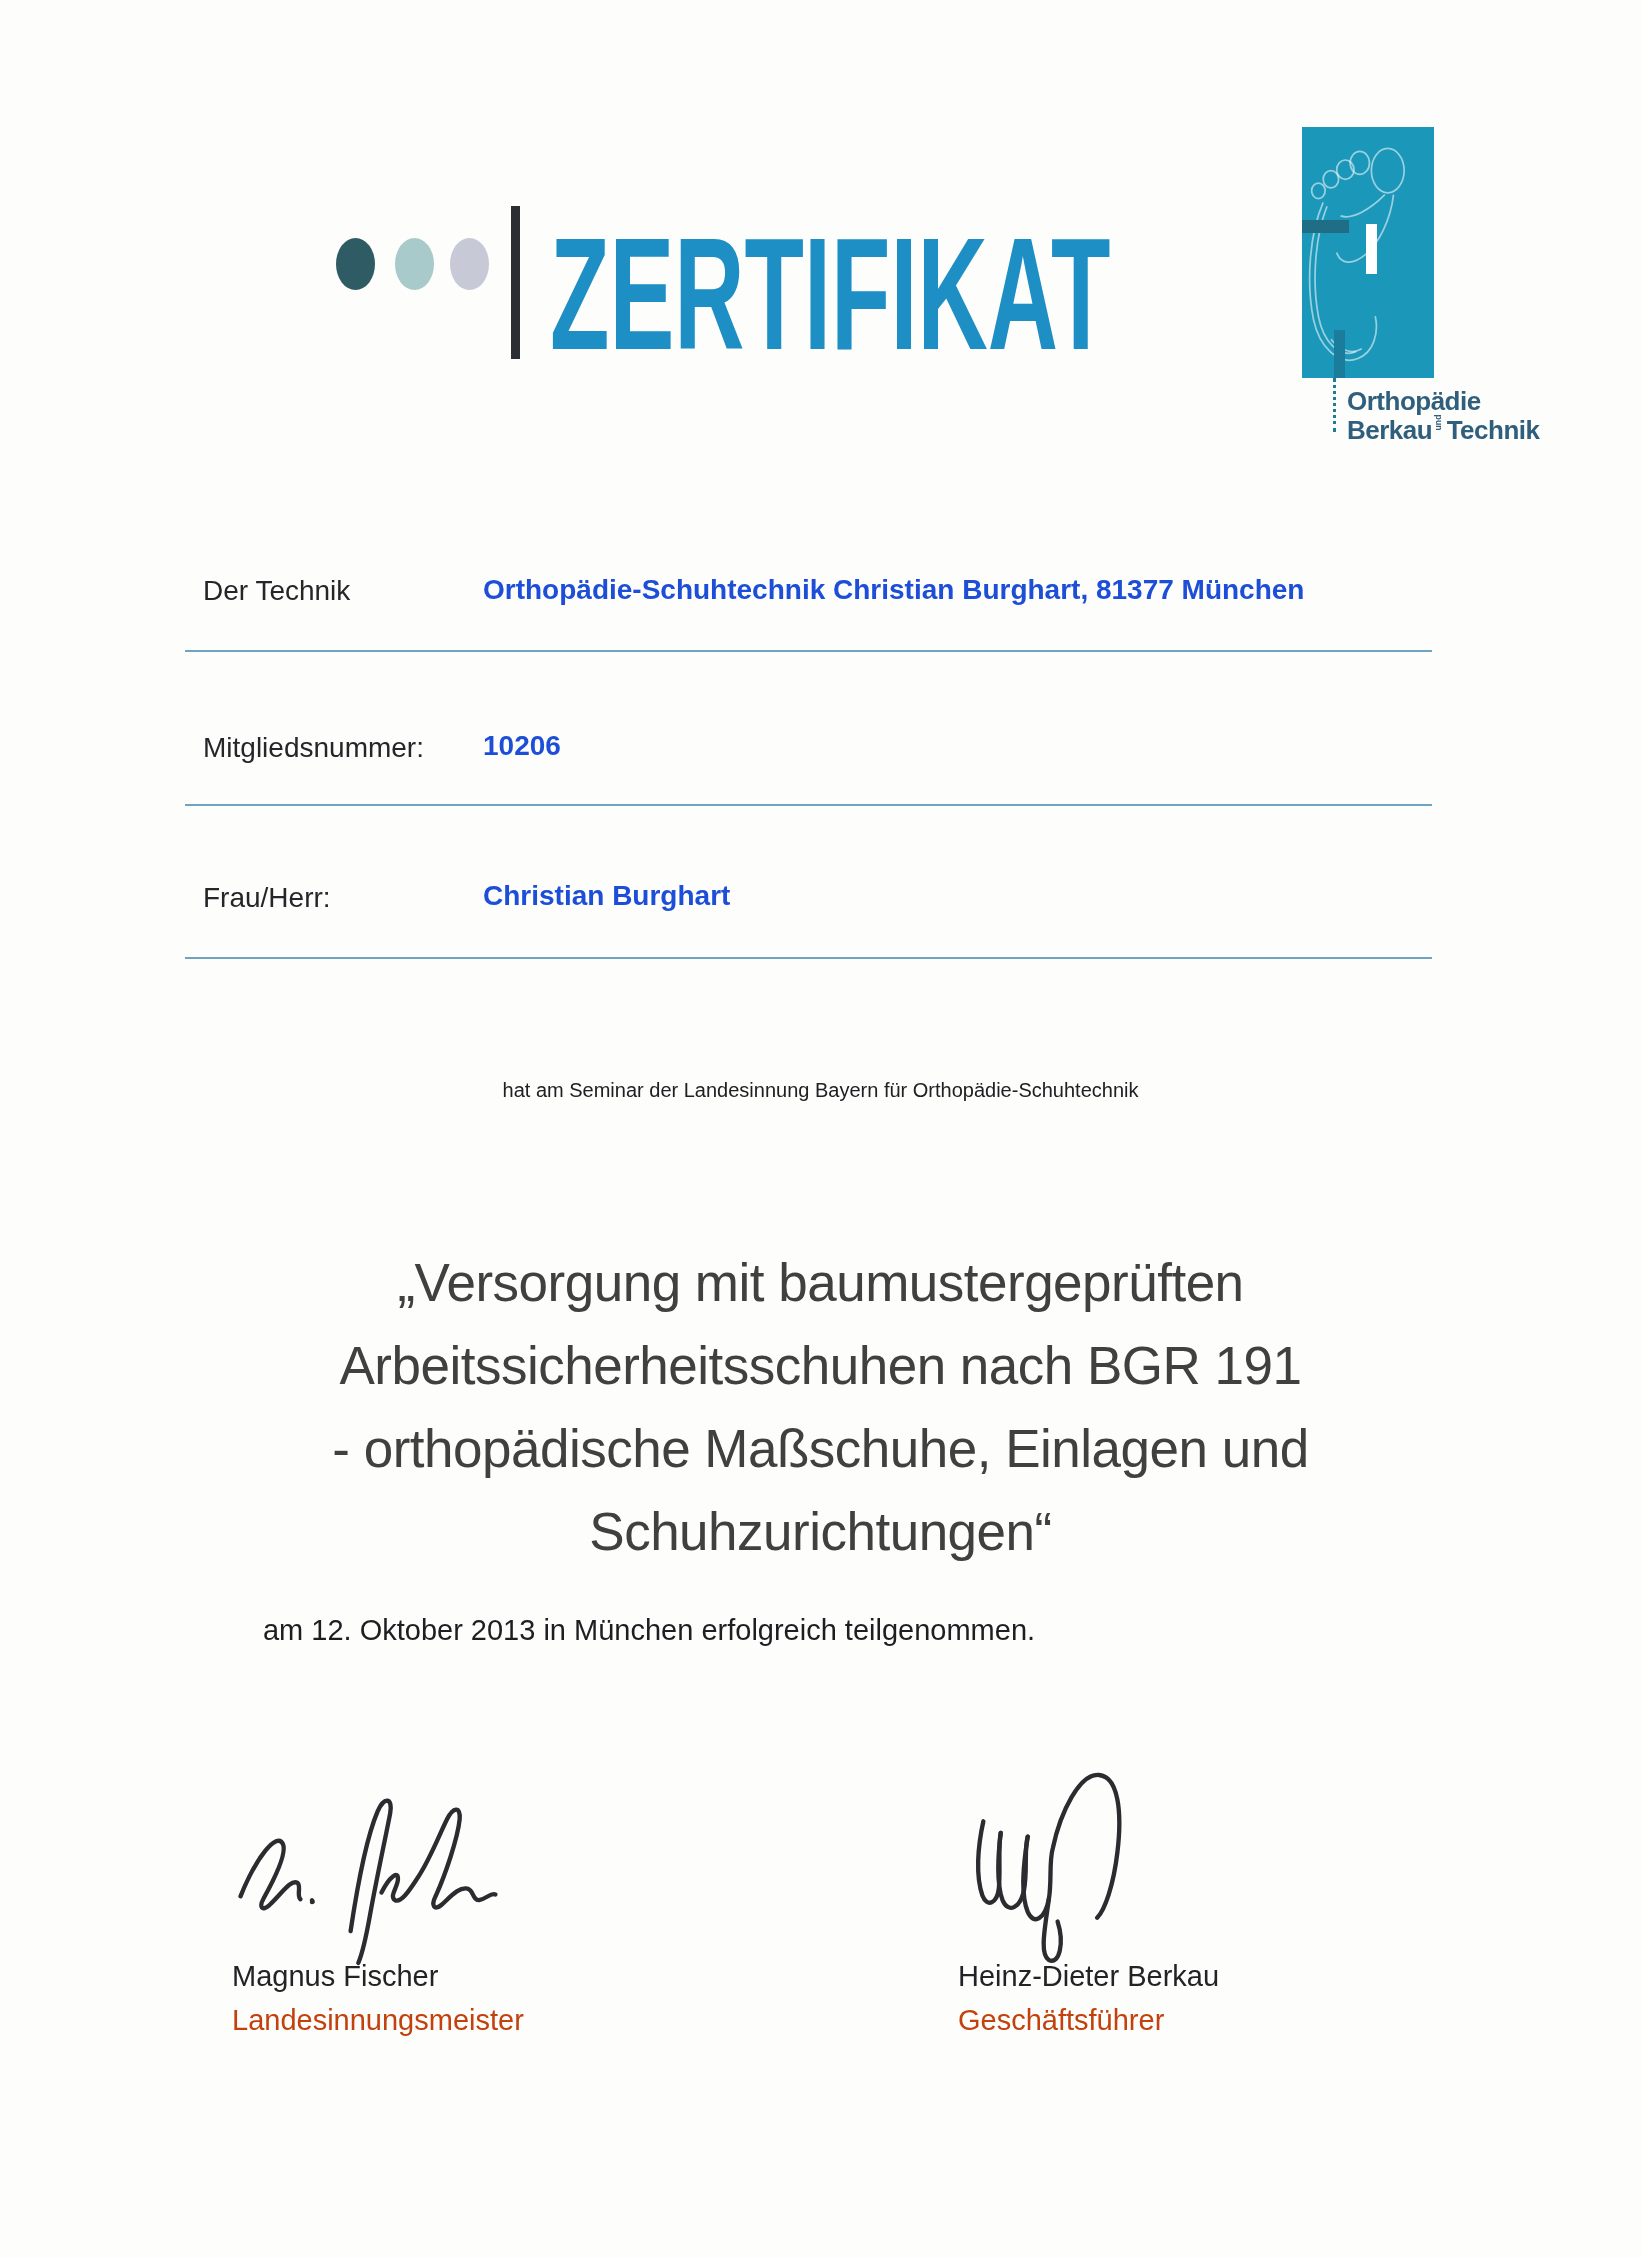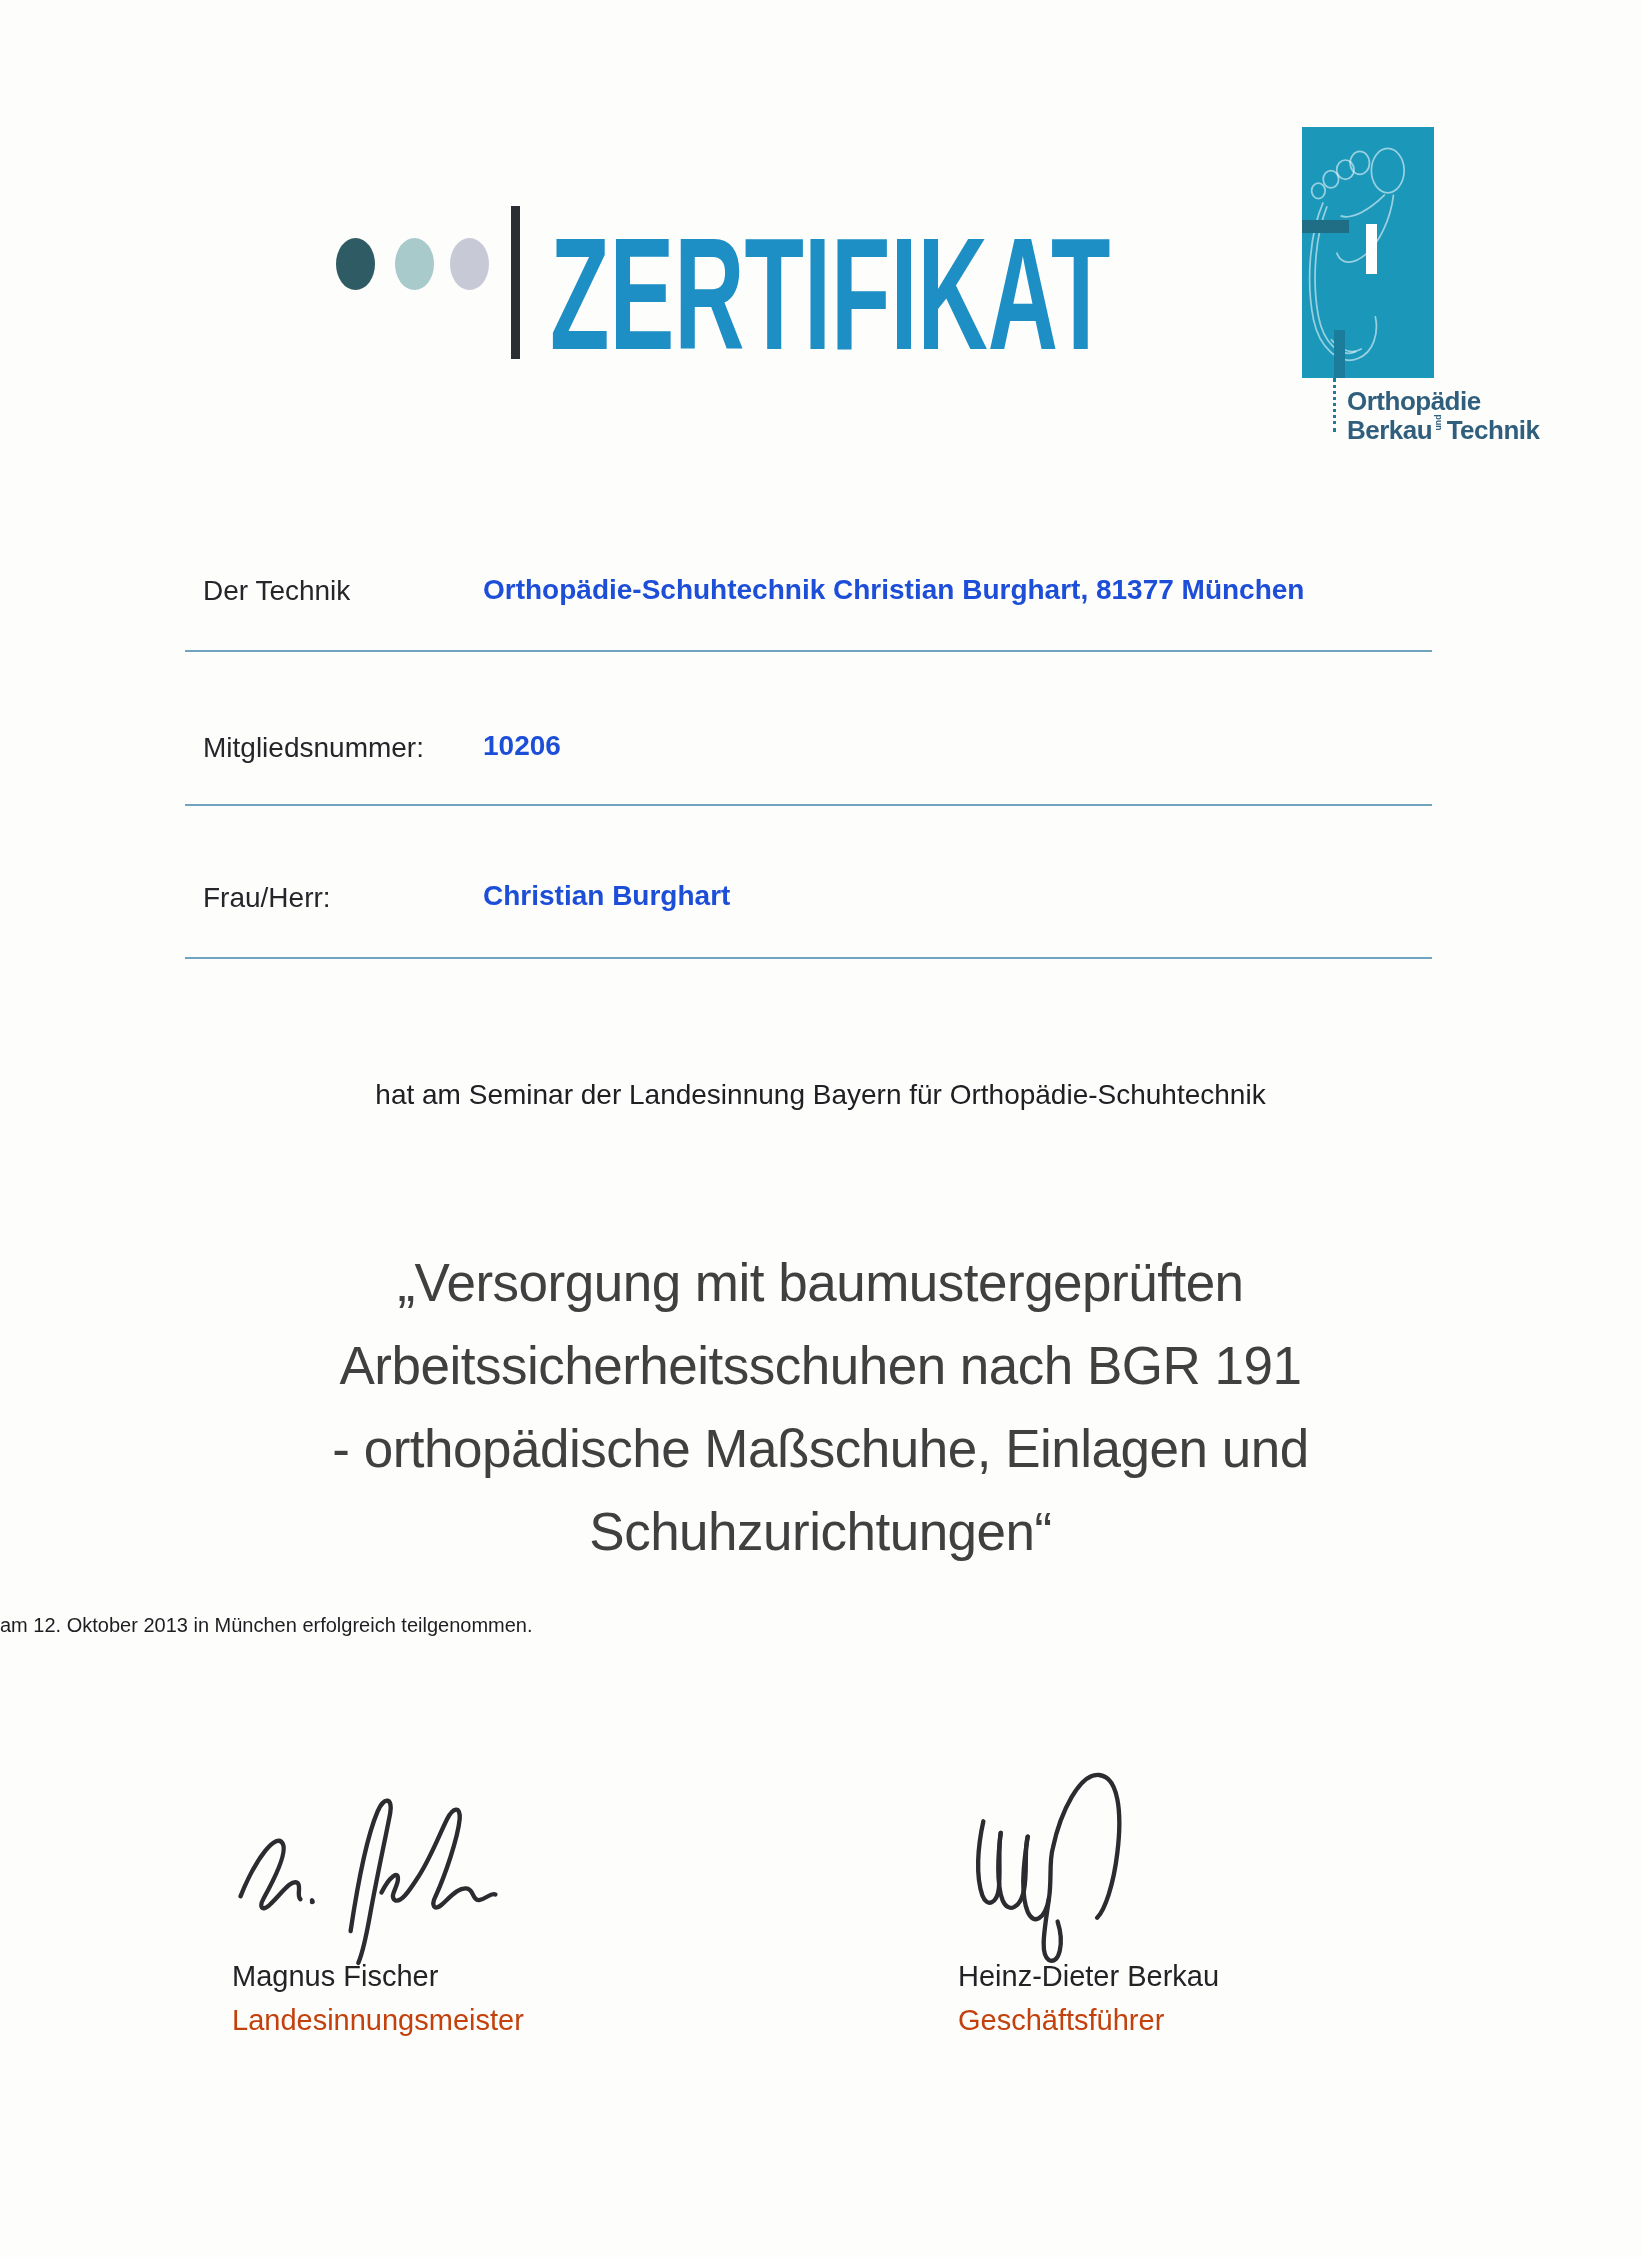--- a/index.html
+++ b/index.html
@@ -39,27 +39,27 @@
     position:absolute;left:-5.8px;bottom:7.7px;
     font-size:8.7px;font-weight:bold;letter-spacing:0;
     transform:rotate(-90deg);transform-origin:center;
     display:inline-block;width:25px;text-align:center;
   }
   
   .field-label{position:absolute;left:203px;font-size:28px;color:#26262a;}
   .field-value{position:absolute;left:483px;font-size:28px;font-weight:bold;color:#1d4ed8;}
   .divider{position:absolute;left:185px;width:1247px;height:1.9px;background:#6ea4bf;}
   
-  .intro{position:absolute;left:0;top:1079px;width:1641px;text-align:center;font-size:28px;color:#202024;}
+  .intro{position:absolute;left:0;top:1079px;width:1641px;text-align:center;font-size:20px;color:#202024;}
   .seminar-title{
     position:absolute;left:0;top:1241px;width:1641px;
     text-align:center;font-size:53px;line-height:83px;
     color:#404040;font-weight:500;letter-spacing:-0.5px;
   }
-  .participation{position:absolute;left:0;top:1614px;width:1298px;text-align:left;font-size:20px;color:#1e1e22;}
+  .participation{position:absolute;left:0;top:1614px;width:1298px;text-align:center;font-size:29px;color:#1e1e22;}
   
   .sig-svg{position:absolute;}
   .sig-left-svg{left:227px;top:1788px;}
   .sig-right-svg{left:966px;top:1765px;}
   .sig-name{position:absolute;font-size:29px;color:#232326;}
   .sig-role{position:absolute;font-size:29px;color:#c2410c;}
   .sig-left-name{left:232px;top:1960px;}
   .sig-left-role{left:232px;top:2004px;}
   .sig-right-name{left:958px;top:1960px;}
   .sig-right-role{left:958px;top:2004px;}

